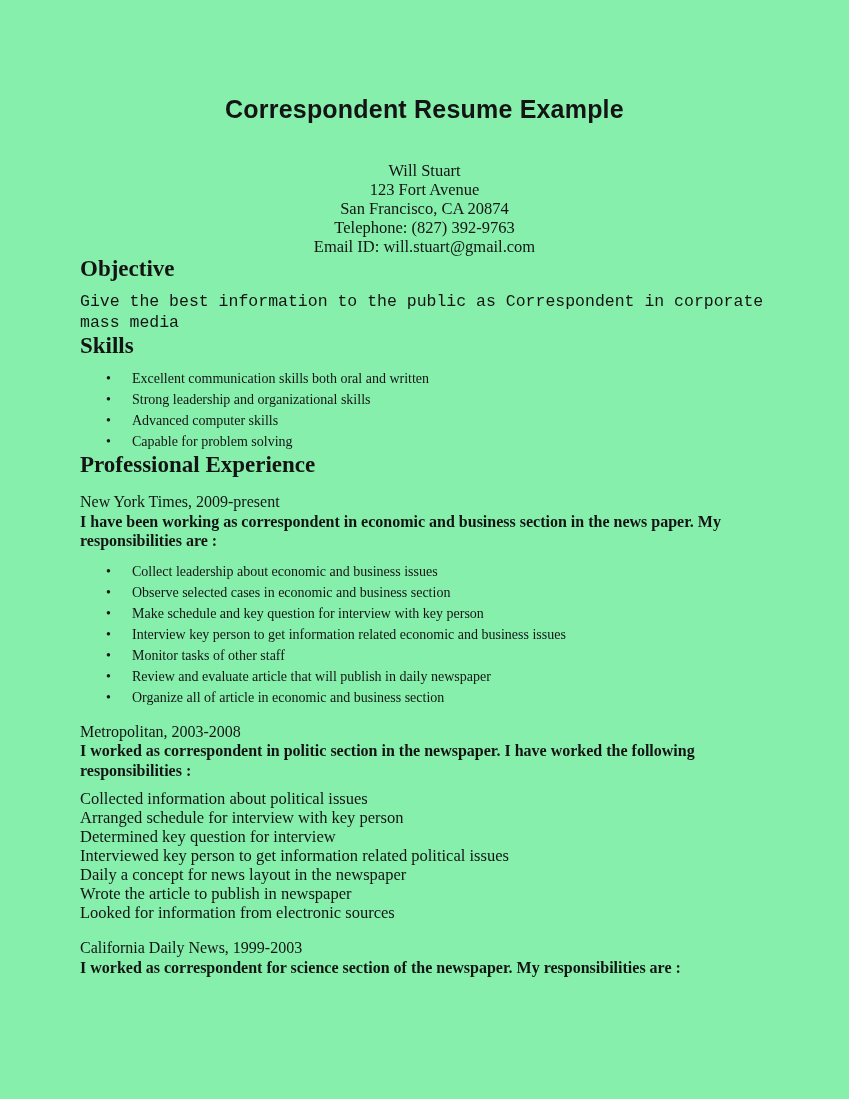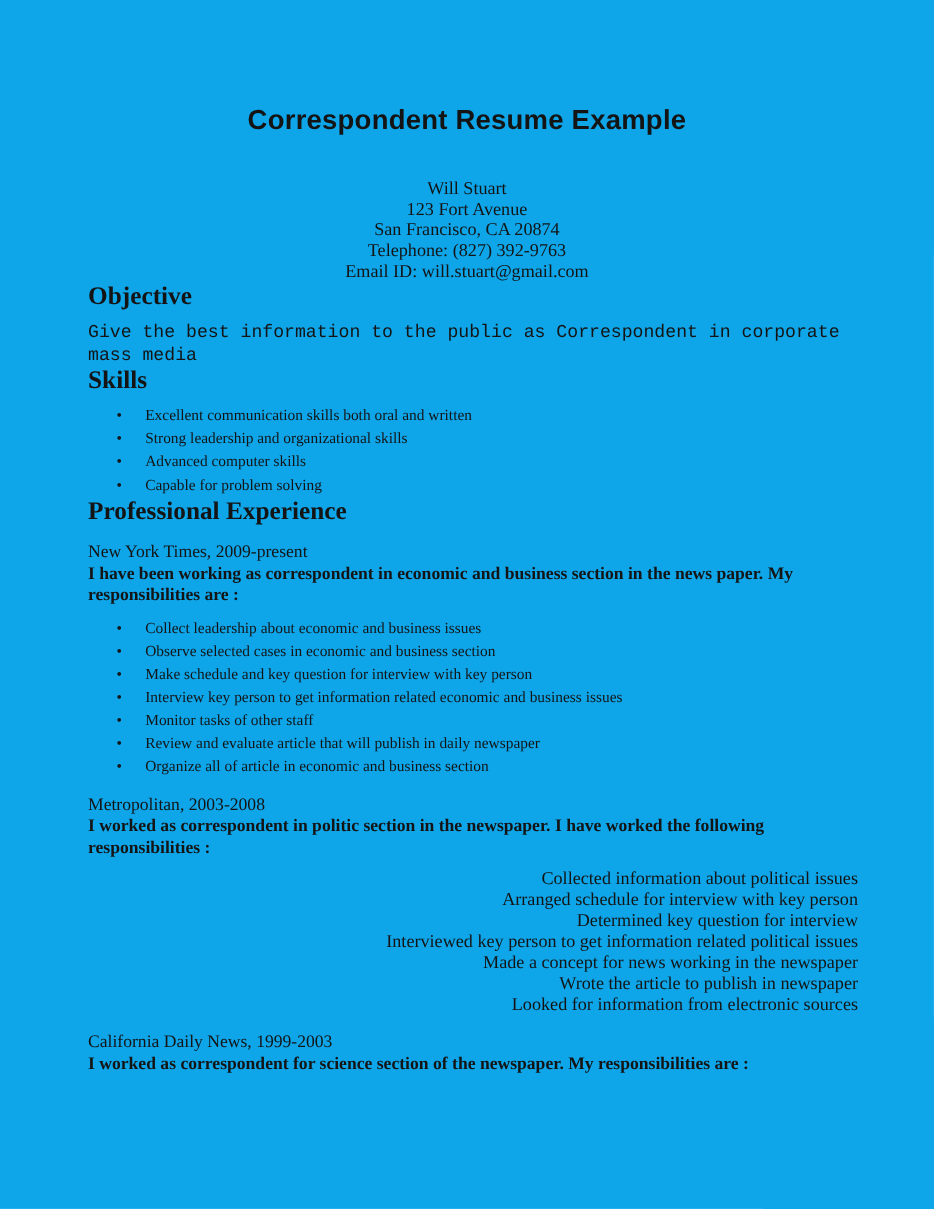--- a/index.html
+++ b/index.html
@@ -2,21 +2,21 @@
 <html><head>
 <meta charset="utf-8">
 <style>
   html, body { margin: 0; padding: 0; background: #ffffff; }
   .page {
     position: relative;
     width: 849px;
     height: 1099px;
     box-sizing: border-box;
     padding: 0 69px 0 80px;
-    background: #0ea5e9;
+    background: #86efac;
     color: #141414;
     font-family: "Liberation Serif", serif;
     overflow: hidden;
   }
   .doc-title {
     font-family: "Liberation Sans", sans-serif;
     font-weight: bold;
     font-size: 25px;
     line-height: 1.15;
     text-align: center;
@@ -70,21 +70,20 @@
   .job-summary {
     font-weight: bold;
     font-size: 16px;
     line-height: 19.5px;
     margin: 0;
   }
   .plain-lines {
     font-size: 16.5px;
     line-height: 19px;
     margin: 9px 0 0 0;
-    text-align: right;
   }
 </style>
 </head>
 <body>
 
 <div class="page">
 
   <h1 class="doc-title">Correspondent Resume Example</h1>
 
   <div class="contact">
@@ -123,21 +122,21 @@
   </div>
 
   <div class="job">
     <p class="job-employer">Metropolitan, 2003-2008</p>
     <p class="job-summary">I worked as correspondent in politic section in the newspaper. I have worked the following responsibilities :</p>
     <div class="plain-lines">
       <div>Collected information about political issues</div>
       <div>Arranged schedule for interview with key person</div>
       <div>Determined key question for interview</div>
       <div>Interviewed key person to get information related political issues</div>
-      <div>Made a concept for news working in the newspaper</div>
+      <div>Daily a concept for news layout in the newspaper</div>
       <div>Wrote the article to publish in newspaper</div>
       <div>Looked for information from electronic sources</div>
     </div>
   </div>
 
   <div class="job">
     <p class="job-employer" style="margin-top:16px">California Daily News, 1999-2003</p>
     <p class="job-summary">I worked as correspondent for science section of the newspaper. My responsibilities are :</p>
   </div>
 

